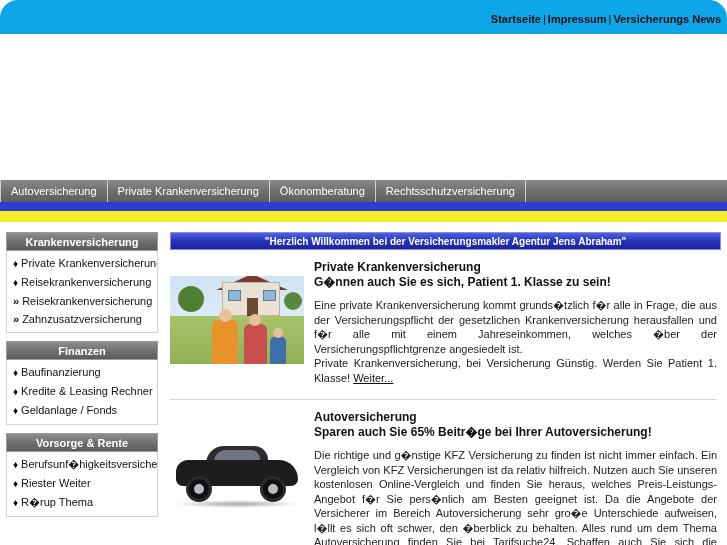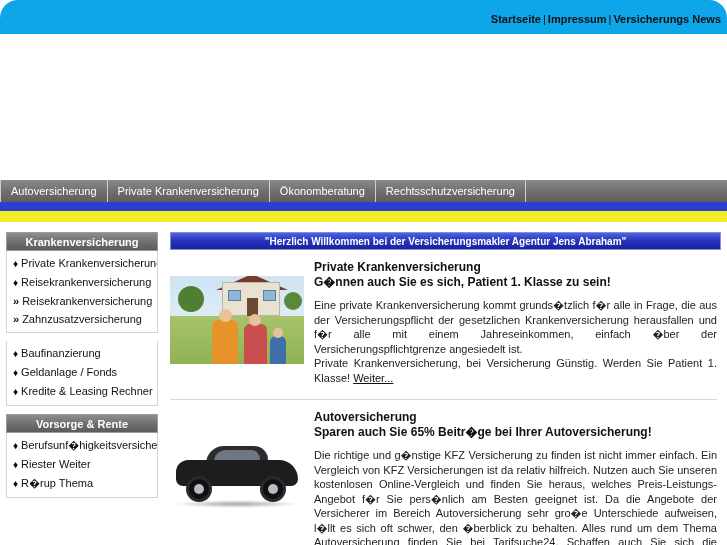--- a/index.html
+++ b/index.html
@@ -364,24 +364,25 @@
       <div class="side-head">Krankenversicherung</div>
       <div class="side-list">
         <div class="side-item"><span class="bullet diamond">♦</span><span>Private Krankenversicherung</span></div>
         <div class="side-item"><span class="bullet diamond">♦</span><span>Reisekrankenversicherung</span></div>
         <div class="side-item"><span class="bullet">»</span><span>Reisekrankenversicherung</span></div>
         <div class="side-item"><span class="bullet">»</span><span>Zahnzusatzversicherung</span></div>
       </div>
 
       <div class="side-gap"></div>
 
+      <div class="side-head">Finanzen</div>
       <div class="side-list">
         <div class="side-item"><span class="bullet diamond">♦</span><span>Baufinanzierung</span></div>
+        <div class="side-item"><span class="bullet diamond">♦</span><span>Kredite &amp; Leasing Rechner</span></div>
         <div class="side-item"><span class="bullet diamond">♦</span><span>Geldanlage / Fonds</span></div>
-        <div class="side-item"><span class="bullet diamond">♦</span><span>Kredite &amp; Leasing Rechner</span></div>
       </div>
 
       <div class="side-gap"></div>
 
       <div class="side-head">Vorsorge &amp; Rente</div>
       <div class="side-list">
         <div class="side-item"><span class="bullet diamond">♦</span><span>Berufsunf�higkeitsversicherung</span></div>
         <div class="side-item"><span class="bullet diamond">♦</span><span>Riester Weiter</span></div>
         <div class="side-item"><span class="bullet diamond">♦</span><span>R�rup Thema</span></div>
 
@@ -407,21 +408,21 @@
           <div class="person p-mom"></div>
           <div class="p-mom-head"></div>
           <div class="person p-kid"></div>
           <div class="p-kid-head"></div>
         </div>
         <div class="art-title">
           <div>Private Krankenversicherung</div>
           <div>G�nnen auch Sie es sich, Patient 1. Klasse zu sein!</div>
         </div>
         <div class="art-body">
-          <span>Eine private Krankenversicherung kommt grunds�tzlich f�r alle in Frage, die aus der Versicherungspflicht der gesetzlichen Krankenversicherung herausfallen und f�r alle mit einem Jahreseinkommen, einfach �ber der Versicherungspflichtgrenze angesiedelt ist.</span><br>
+          <span>Eine private Krankenversicherung kommt grunds�tzlich f�r alle in Frage, die aus der Versicherungspflicht der gesetzlichen Krankenversicherung herausfallen und f�r alle mit einem Jahreseinkommen, welches �ber der Versicherungspflichtgrenze angesiedelt ist.</span><br>
           <span>Private Krankenversicherung, bei Versicherung Günstig. Werden Sie Patient 1. Klasse!</span>
           <span class="more">Weiter...</span>
         </div>
       </div>
 
       <div class="divider"></div>
 
       <div class="article">
         <div class="art-img img-car">
           <div class="ground"></div>

